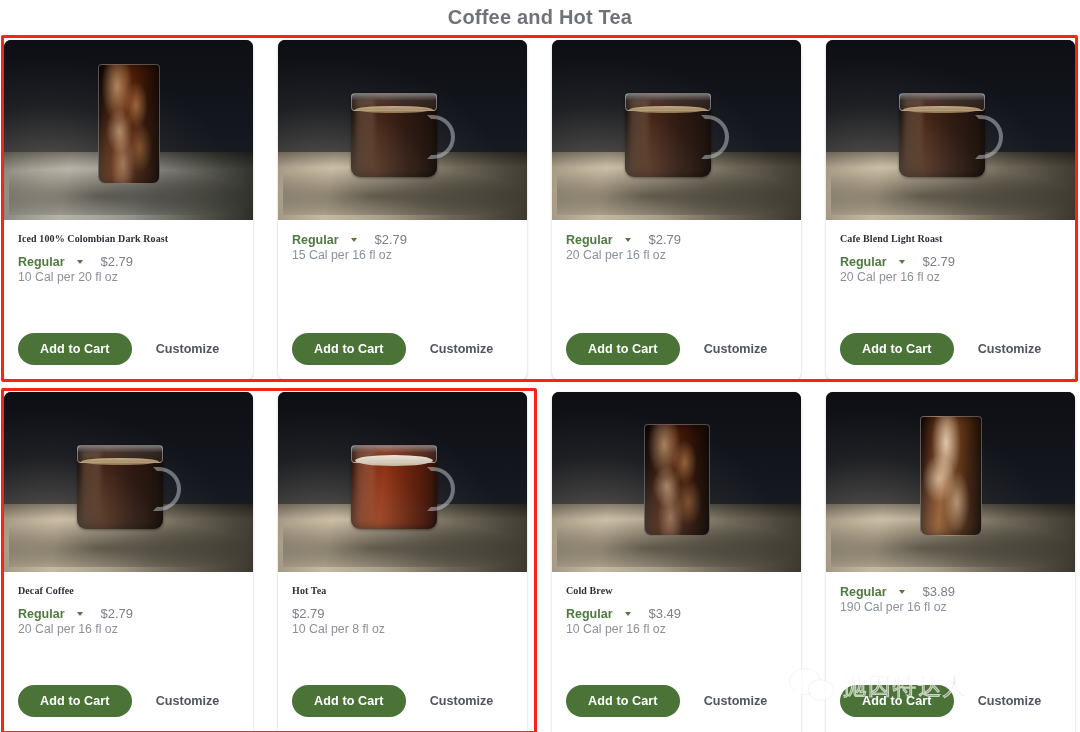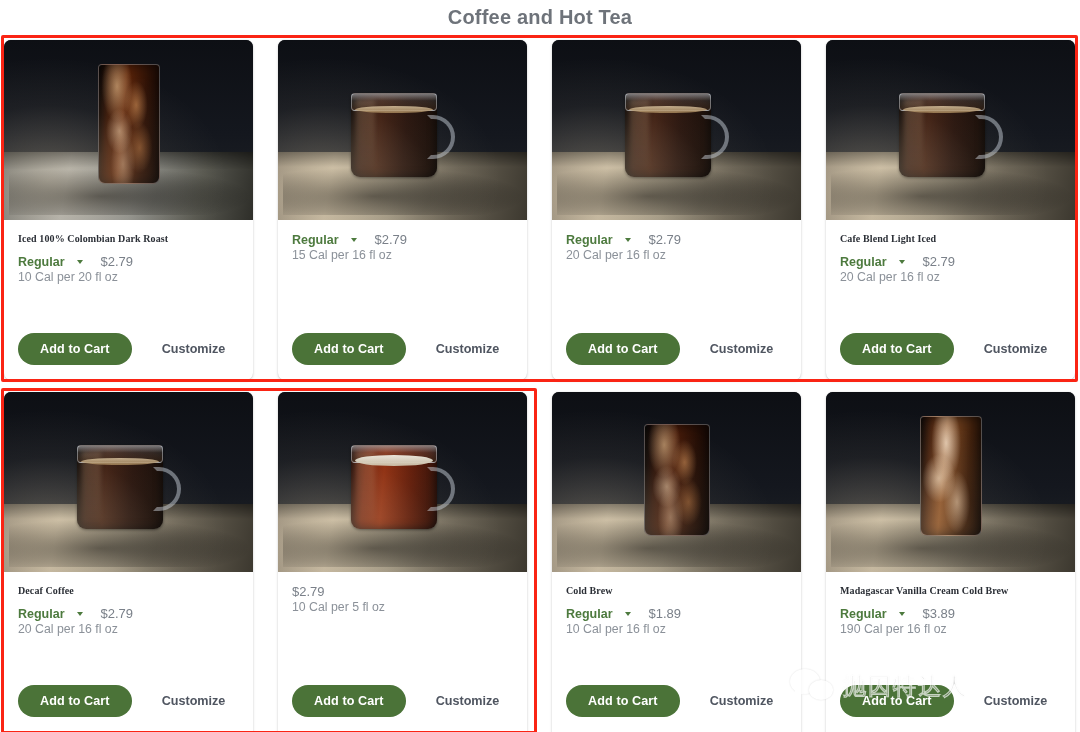--- a/index.html
+++ b/index.html
@@ -214,21 +214,21 @@
     cursor: pointer;
     font-family: "Liberation Sans", sans-serif;
     letter-spacing: 0.1px;
   }
   .customize-btn {
     background: transparent;
     border: none;
     color: #4f5560;
     font-size: 12.6px;
     font-weight: 600;
-    margin-left: 24px;
+    margin-left: 18px;
     cursor: pointer;
     font-family: "Liberation Sans", sans-serif;
   }
 
   
   .annot {
     position: absolute;
     border: 3px solid #fa2414;
     border-radius: 2px;
     pointer-events: none;
@@ -373,21 +373,21 @@
           <div class="shadowcast"></div>
           <div class="mug">
             <div class="body"></div>
             <div class="rim"></div>
             <div class="crema"></div>
             <div class="handle"></div>
           </div>
           <div class="lightwash"></div>
         </div>
         <div class="card-body">
-          <div class="item-name">Cafe Blend Light Iced</div>
+          <div class="item-name">Cafe Blend Light Roast</div>
           <div class="meta-row">
             <span class="size-select">
               <span>Regular</span>
               <span class="caret"></span>
             </span>
             <span class="price">$2.79</span>
           </div>
           <div class="calories">20 Cal per 16 fl oz</div>
           <div class="actions">
             <button class="add-btn">Add to Cart</button>
@@ -431,24 +431,25 @@
           <div class="shadowcast"></div>
           <div class="mug tea">
             <div class="body"></div>
             <div class="rim"></div>
             <div class="crema"></div>
             <div class="handle"></div>
           </div>
           <div class="lightwash"></div>
         </div>
         <div class="card-body">
+          <div class="item-name">Hot Tea</div>
           <div class="meta-row">
             <span class="price solo">$2.79</span>
           </div>
-          <div class="calories">10 Cal per 5 fl oz</div>
+          <div class="calories">10 Cal per 8 fl oz</div>
           <div class="actions">
             <button class="add-btn">Add to Cart</button>
             <button class="customize-btn">Customize</button>
           </div>
         </div>
       </div>
       <div class="card tall">
         <div class="card-photo">
           <div class="scene"></div>
           <div class="counter"></div>
@@ -458,41 +459,40 @@
           </div>
           <div class="lightwash"></div>
         </div>
         <div class="card-body">
           <div class="item-name">Cold Brew</div>
           <div class="meta-row">
             <span class="size-select">
               <span>Regular</span>
               <span class="caret"></span>
             </span>
-            <span class="price">$1.89</span>
+            <span class="price">$3.49</span>
           </div>
           <div class="calories">10 Cal per 16 fl oz</div>
           <div class="actions">
             <button class="add-btn">Add to Cart</button>
             <button class="customize-btn">Customize</button>
           </div>
         </div>
       </div>
       <div class="card tall">
         <div class="card-photo">
           <div class="scene"></div>
           <div class="counter"></div>
           <div class="shadowcast"></div>
           <div class="glass vanilla">
             <div class="ice"></div>
           </div>
           <div class="lightwash"></div>
         </div>
         <div class="card-body">
-          <div class="item-name">Madagascar Vanilla Cream Cold Brew</div>
           <div class="meta-row">
             <span class="size-select">
               <span>Regular</span>
               <span class="caret"></span>
             </span>
             <span class="price">$3.89</span>
           </div>
           <div class="calories">190 Cal per 16 fl oz</div>
           <div class="actions">
             <button class="add-btn">Add to Cart</button>

